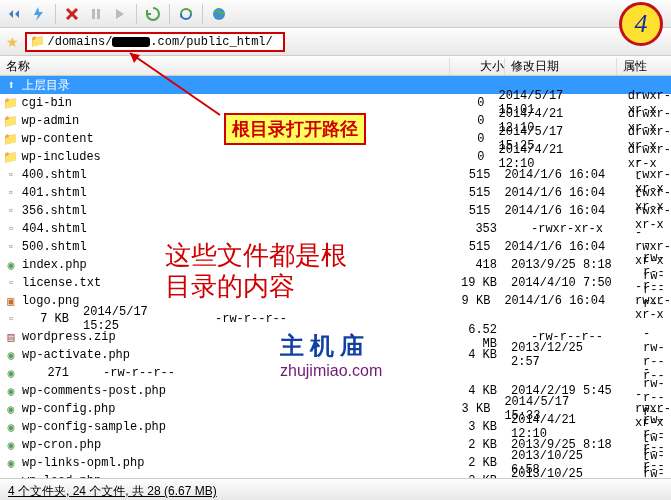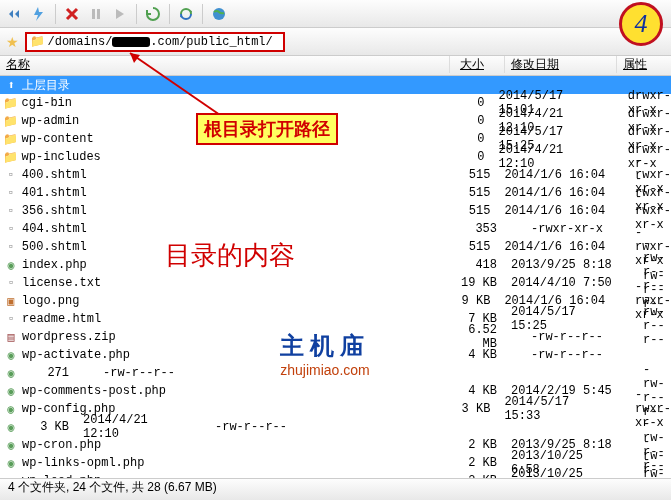--- a/index.html
+++ b/index.html
@@ -5,45 +5,45 @@
 * { margin: 0; padding: 0; box-sizing: border-box; }
 body { font-family: "Microsoft YaHei", SimSun, Arial, sans-serif; font-size: 12px; background: #f0f0f0; width: 671px; height: 500px; overflow: hidden; position: relative; }
 .toolbar { height: 28px; background: linear-gradient(#fdfdfd, #e8e8e8); border-bottom: 1px solid #ccc; display: flex; align-items: center; padding: 0 4px; gap: 2px; }
 .toolbar-btn { width: 22px; height: 22px; display: flex; align-items: center; justify-content: center; border-radius: 2px; cursor: pointer; }
 .toolbar-sep { width: 1px; height: 20px; background: #ccc; margin: 0 3px; }
 .addressbar { height: 28px; background: linear-gradient(#fdfdfd, #e8e8e8); border-bottom: 1px solid #ccc; display: flex; align-items: center; padding: 0 6px; }
 .star-icon { color: #f0c050; font-size: 14px; margin-right: 6px; }
 .address-input { flex: 0 0 260px; height: 20px; border: 2px solid #d00000; background: white; padding: 0 4px; font-size: 12px; display: flex; align-items: center; font-family: "Courier New", monospace; }
 .address-input .fld { color: #d0a030; margin-right: 2px; }
 .address-input .redact { background: #000; color: #000; display: inline-block; width: 38px; height: 10px; border-radius: 3px; }
-.columns { height: 20px; background: linear-gradient(#fdfdfd, #ececec); border-bottom: 1px solid #ccc; display: flex; align-items: flex-start; font-size: 12px; text-decoration: underline; }
+.columns { height: 20px; background: linear-gradient(#fdfdfd, #ececec); border-bottom: 1px solid #ccc; display: flex; align-items: flex-end; font-size: 12px; }
 .col-name { width: 450px; padding-left: 6px; border-right: 1px solid #ddd; }
-.col-size { width: 55px; text-align: right; padding-right: 20px; border-right: 1px solid #ddd; }
+.col-size { width: 55px; text-align: right; padding-right: 0; border-right: 1px solid #ddd; }
 .col-date { width: 112px; padding-left: 6px; border-right: 1px solid #ddd; }
 .col-attr { flex: 1; padding-left: 6px; }
 .filelist { background: white; height: 402px; overflow-y: auto; position: relative; }
 .row { height: 18px; display: flex; align-items: center; font-size: 12px; font-family: SimSun, "Courier New", monospace; }
 .row.selected { background: #3399ff; color: white; }
 .row .icon { width: 16px; height: 16px; margin: 0 3px; display: flex; align-items: center; justify-content: center; font-size: 12px; }
 .row .name { width: 428px; }
 .row .size { width: 55px; text-align: right; padding-right: 8px; }
 .row .date { width: 112px; padding-left: 6px; }
 .row .attr { flex: 1; padding-left: 6px; margin-left: 20px; }
 .folder-icon { color: #f0c050; }
 .file-icon { color: #888; }
 .php-icon { color: #5a9e5a; }
 .zip-icon { color: #a05050; }
 .img-icon { color: #c07030; }
 .up-icon { color: white; background:#3399ff; }
-.statusbar { height: 22px; background: linear-gradient(#fdfdfd, #e8e8e8); border-top: 1px solid #ccc; display: flex; align-items: flex-start; padding: 0 8px; font-size: 12px; position: absolute; bottom: 0; left: 0; right: 0; }
-.annotation-box { position: absolute; border: 2px solid #d00000; background: #ffff60; color: #d00000; font-size: 18px; font-weight: bold; padding: 2px 6px; font-family: SimSun; }
+.statusbar { height: 22px; background: linear-gradient(#fdfdfd, #e8e8e8); border-top: 1px solid #ccc; display: flex; align-items: flex-end; padding: 0 8px; font-size: 12px; position: absolute; bottom: 0; left: 0; right: 0; text-decoration: underline; }
+.annotation-box { position: absolute; border: 2px solid #d00000; background: #ffff60; color: #d00000; font-size: 18px; font-weight: bold; padding: 2px 6px; font-family: SimSun; margin-left: 28px; }
 .annotation-text { position: absolute; color: #d00000; font-size: 26px; font-family: SimSun; line-height: 1.2; }
-.watermark { position: absolute; text-align: center; }
+.watermark { position: absolute; }
 .watermark .cn { color: #1040a0; font-size: 24px; font-weight: bold; font-family: SimSun; letter-spacing: 6px; }
-.watermark .en { color: #c2410c; font-size: 14px; font-family: Arial; }
+.watermark .en { color: #701a75; font-size: 16px; font-family: Arial; }
 .arrow { position: absolute; pointer-events: none; }
 .step-badge { position: absolute; top: 2px; right: 8px; width: 44px; height: 44px; border-radius: 50%; background: #ffe030; border: 3px solid #c01020; display: flex; align-items: center; justify-content: center; font-size: 26px; color: #1030a0; font-family: "Times New Roman"; font-style: italic; z-index: 50;}
 svg.tb { width: 16px; height: 16px; }
 </style>
 </head>
 <body>
 
 <div class="toolbar">
   <div class="toolbar-btn">
       <svg class="tb" viewBox="0 0 16 16">
@@ -197,35 +197,35 @@
     </div>
     <div class="row">
       <span class="icon img-icon">▣</span>
       <span class="name">logo.png</span>
       <span class="size">9 KB</span>
       <span class="date">2014/1/6 16:04</span>
       <span class="attr">-rwxr-xr-x</span>
     </div>
     <div class="row">
       <span class="icon file-icon">▫</span>
-      <span class="name">readme.html</span>
       <span class="size">7 KB</span>
       <span class="date">2014/5/17 15:25</span>
       <span class="attr">-rw-r--r--</span>
     </div>
     <div class="row">
       <span class="icon zip-icon">▤</span>
       <span class="name">wordpress.zip</span>
       <span class="size">6.52 MB</span>
       <span class="attr">-rw-r--r--</span>
     </div>
     <div class="row">
       <span class="icon php-icon">◉</span>
       <span class="name">wp-activate.php</span>
       <span class="size">4 KB</span>
+      <span class="date">2013/12/25 2:57</span>
       <span class="attr">-rw-r--r--</span>
     </div>
     <div class="row">
       <span class="icon php-icon">◉</span>
       <span class="size">271</span>
       <span class="attr">-rw-r--r--</span>
     </div>
     <div class="row">
       <span class="icon php-icon">◉</span>
       <span class="name">wp-comments-post.php</span>
@@ -235,20 +235,21 @@
     </div>
     <div class="row">
       <span class="icon php-icon">◉</span>
       <span class="name">wp-config.php</span>
       <span class="size">3 KB</span>
       <span class="date">2014/5/17 15:33</span>
       <span class="attr">-rwxr-xr-x</span>
     </div>
     <div class="row">
       <span class="icon php-icon">◉</span>
+      <span class="name">wp-config-sample.php</span>
       <span class="size">3 KB</span>
       <span class="date">2014/4/21 12:10</span>
       <span class="attr">-rw-r--r--</span>
     </div>
     <div class="row">
       <span class="icon php-icon">◉</span>
       <span class="name">wp-cron.php</span>
       <span class="size">2 KB</span>
       <span class="date">2013/9/25 8:18</span>
       <span class="attr">-rw-r--r--</span>
@@ -280,19 +281,20 @@
 <svg class="arrow" style="left:120px; top:45px;" width="120" height="80">
   <line x1="100" y1="70" x2="10" y2="8" stroke="#d00000" stroke-width="2"></line>
   <polygon points="10,8 20,10 14,18" fill="#d00000"></polygon>
 </svg>
 
 <div class="annotation-box" style="left:196px; top:113px;">
   <span>根目录打开路径</span>
 </div>
 
 <div class="annotation-text" style="left:165px; top:240px;">
+  <div>这些文件都是根</div>
   <div>目录的内容</div>
 </div>
 
 <div class="watermark" style="left:280px; top:330px;">
   <div class="cn">主机庙</div>
   <div class="en">zhujimiao.com</div>
 </div>
 
 </body></html>

